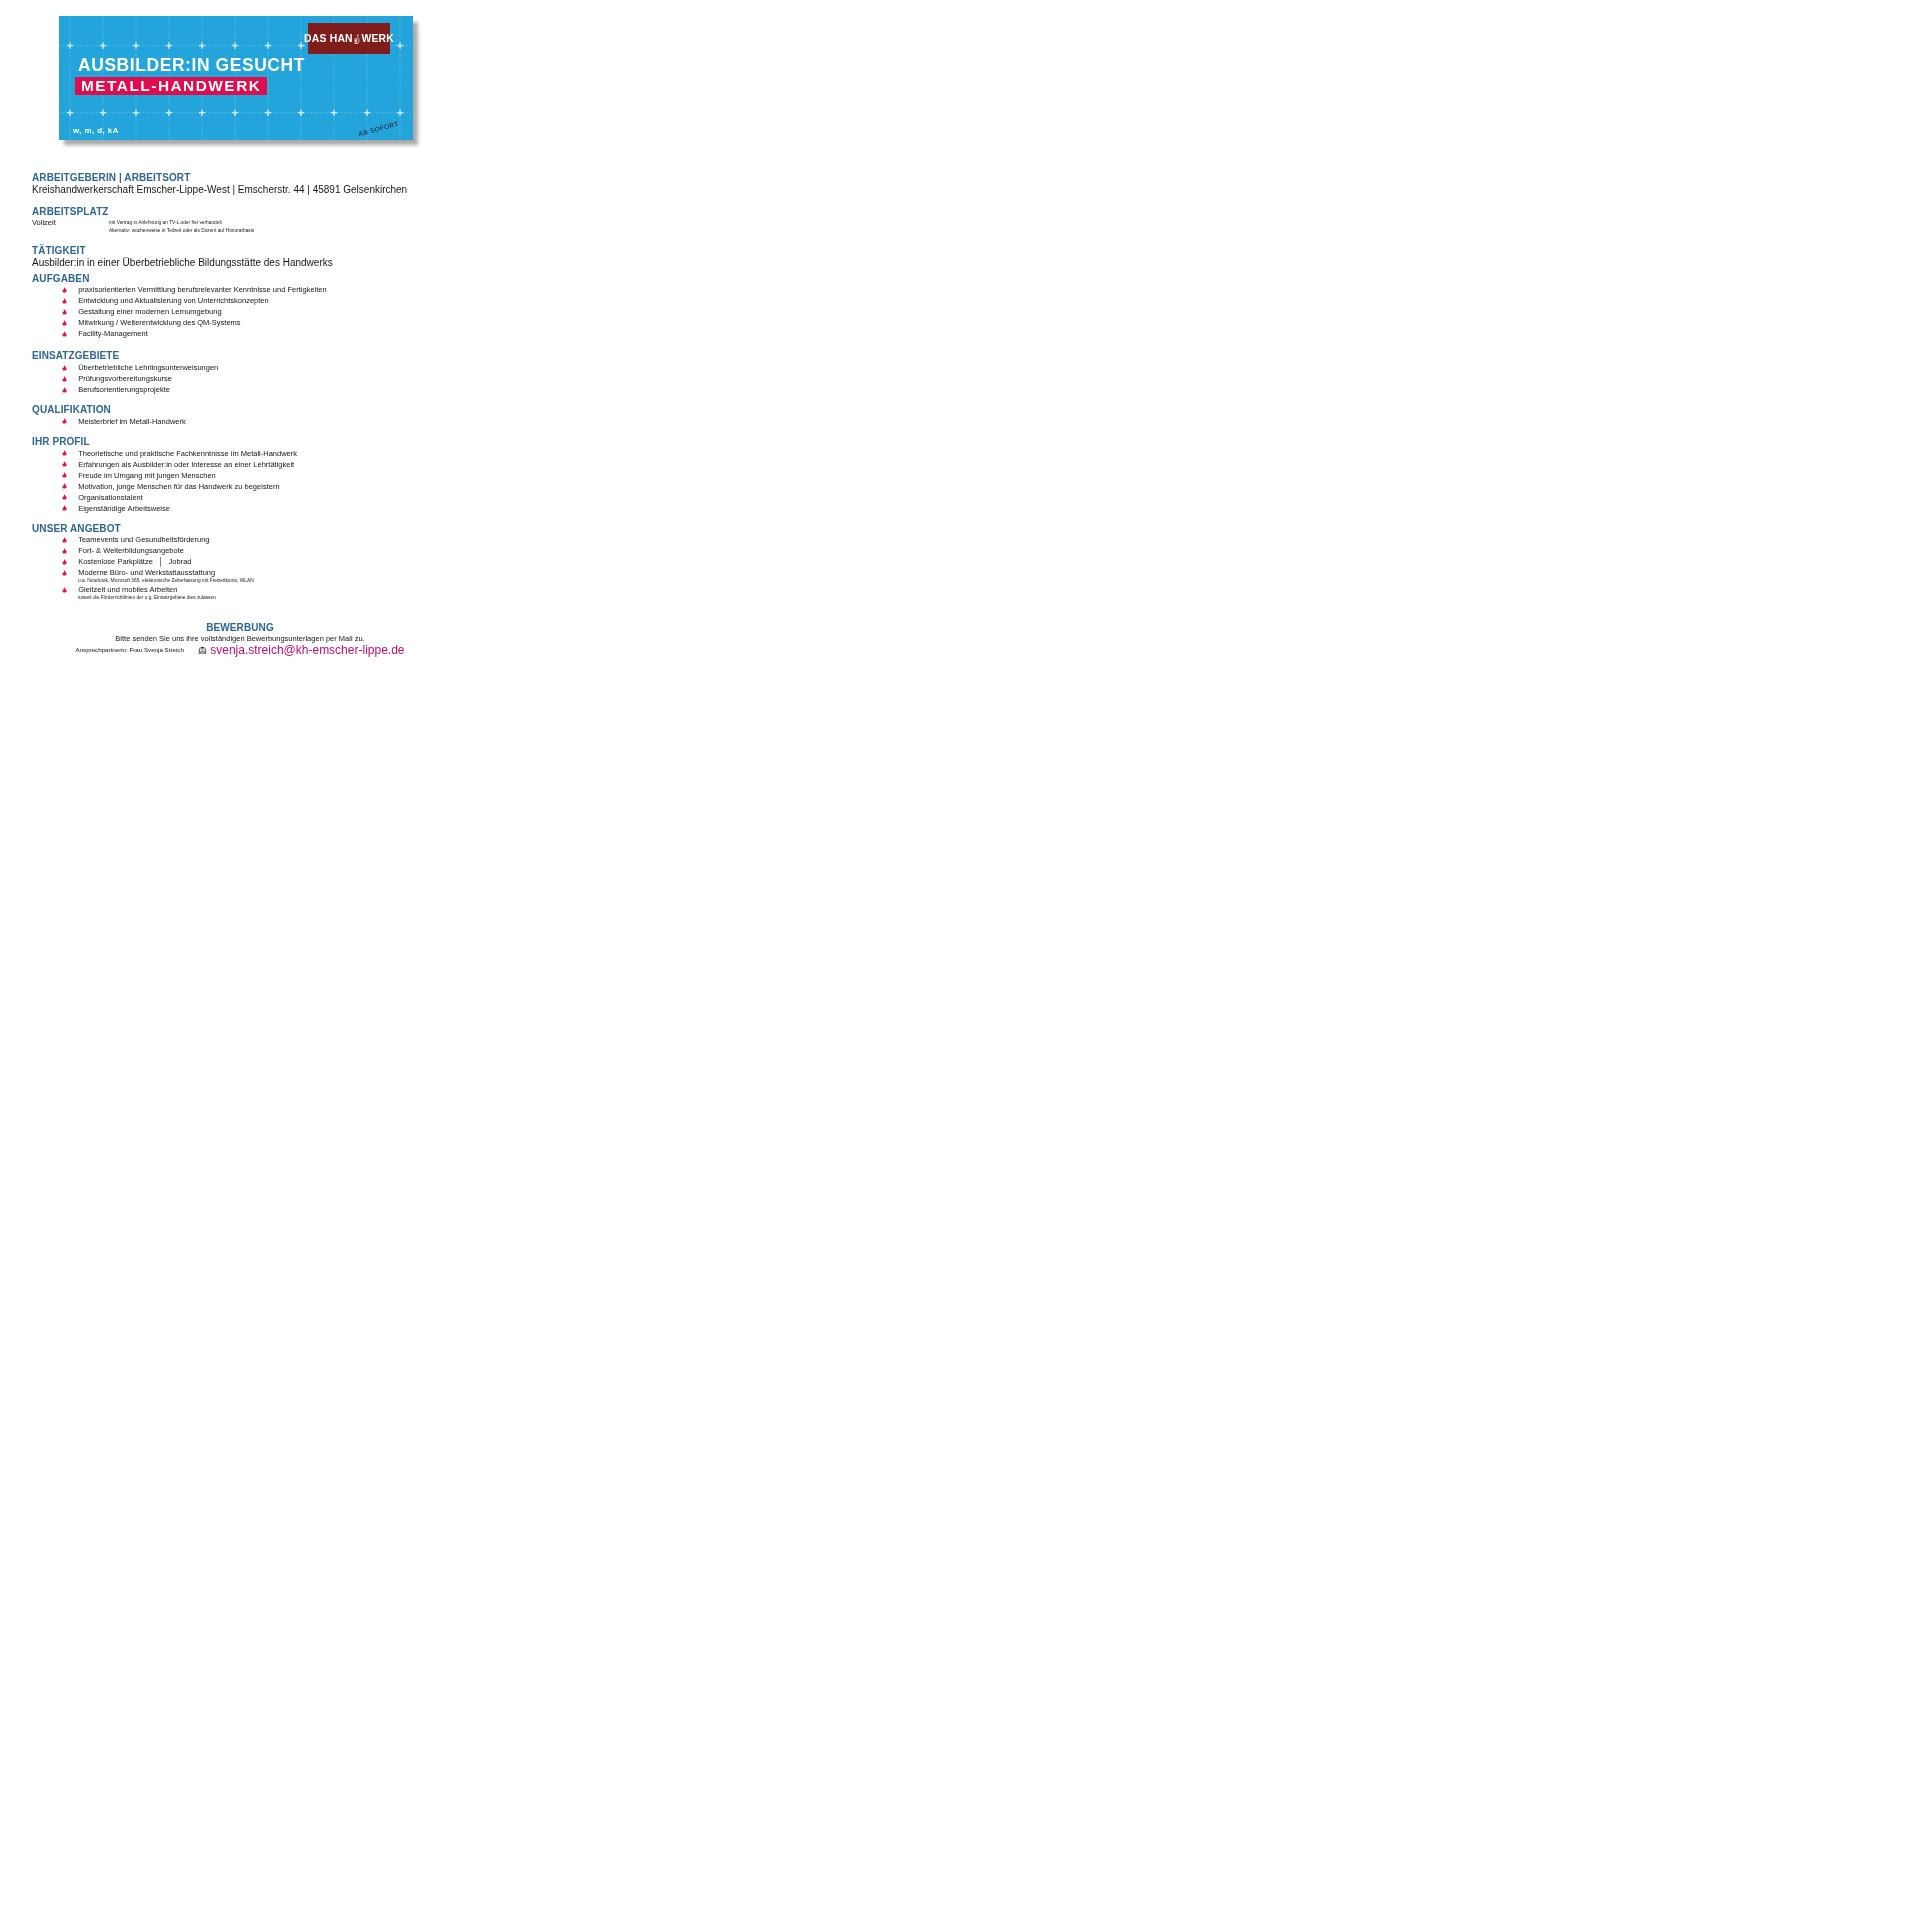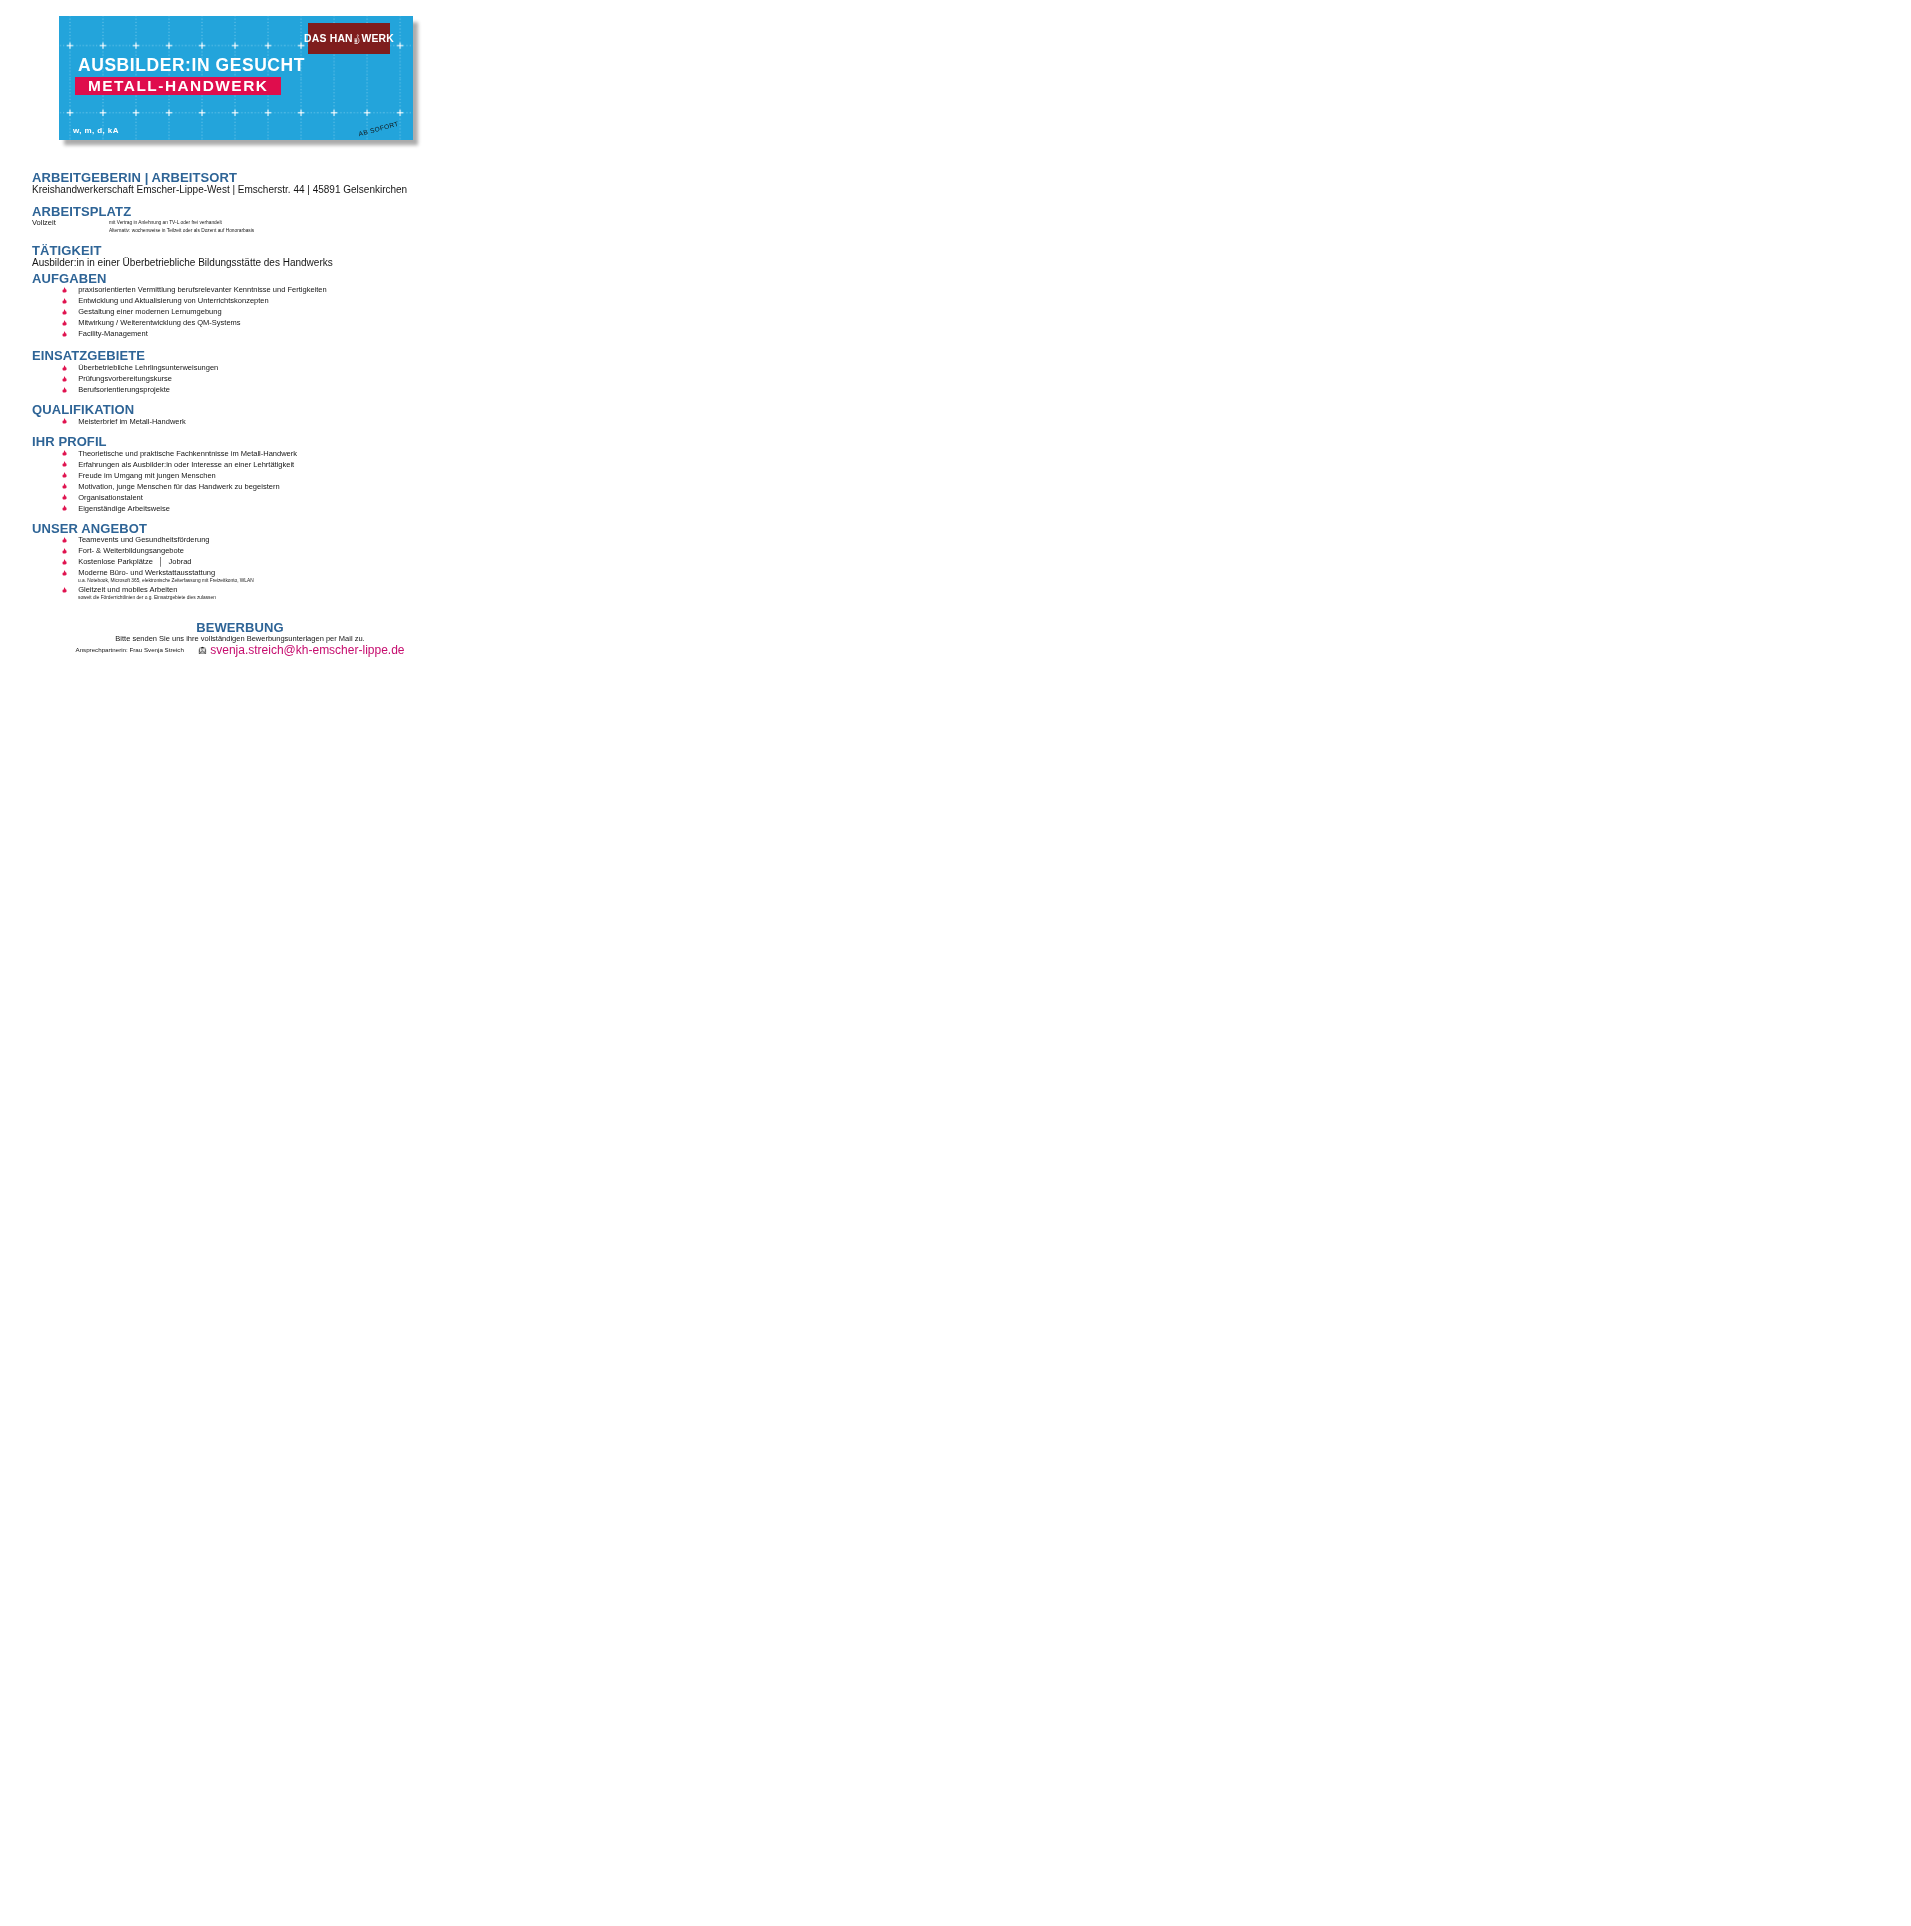--- a/index.html
+++ b/index.html
@@ -10,29 +10,29 @@
   .banner{position:absolute;left:59px;top:16px;width:354px;height:124px;
           background:#23A4DB;box-shadow:5px 5.8px 3.5px rgba(0,0,0,0.33);}
   .banner .grid{position:absolute;inset:0;width:100%;height:100%;}
   .logo-box{position:absolute;top:7.3px;right:23px;width:82px;height:31px;background:#7f1d1d;
             display:flex;align-items:center;justify-content:center;gap:0.8px;}
   .logo-text{color:#fff;font-weight:800;font-size:10.4px;letter-spacing:0.2px;white-space:nowrap;}
   .logo-thumb{display:inline-block;margin:0 0.4px -1.5px 0.8px;}
   .headline{position:absolute;left:19px;top:39px;color:#fff;font-weight:800;font-size:18px;
             letter-spacing:0.6px;white-space:nowrap;transform:scaleX(.97);transform-origin:left;}
   .highlight-box{position:absolute;left:16px;top:61px;height:17.7px;background:#DF0D4D;
-                 display:inline-flex;align-items:center;padding:0 13px;}
+                 display:inline-flex;align-items:center;padding:0 6px;}
   .highlight-text{color:#fff;font-weight:800;font-size:15.4px;letter-spacing:1.5px;white-space:nowrap;}
   .gender-note{position:absolute;left:14px;bottom:5.4px;color:#fff;font-weight:700;font-size:8px;letter-spacing:0.4px;}
   .start-note{position:absolute;right:14px;bottom:8.5px;color:#101010;font-size:6.5px;font-weight:500;
               letter-spacing:0.4px;transform:rotate(-15deg);transform-origin:center;}
 
   
   .content{position:absolute;left:32px;top:173px;width:416px;color:#161616;}
-  .h{margin:0;font-size:13px;font-weight:700;color:#2E6496;letter-spacing:0.1px;line-height:9.2px;}
+  .h{margin:0;font-size:10px;font-weight:700;color:#2E6496;letter-spacing:0.1px;line-height:9.2px;}
   .body-line{font-size:10px;line-height:9.2px;margin-top:2.3px;}
   .sec-workplace{margin-top:13px;}
   .wrow{display:flex;margin-top:2.3px;}
   .wmain{width:77px;font-size:7.5px;line-height:9.2px;}
   .wnotes{margin-top:0.8px;}
   .wnotes .note{margin-left:0;line-height:7.7px;}
   .note{font-size:4.8px;line-height:6.2px;color:#1a1a1a;margin-left:46px;}
   .sec-activity{margin-top:11.6px;}
   .sec-tasks{margin-top:7px;}
   .sec-areas{margin-top:12px;}

